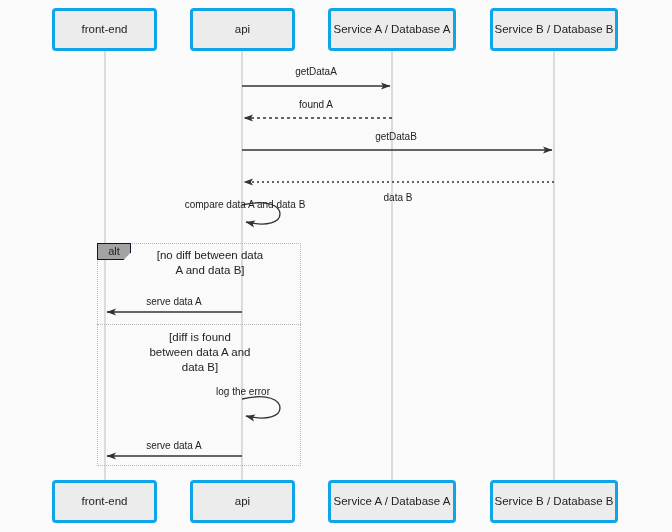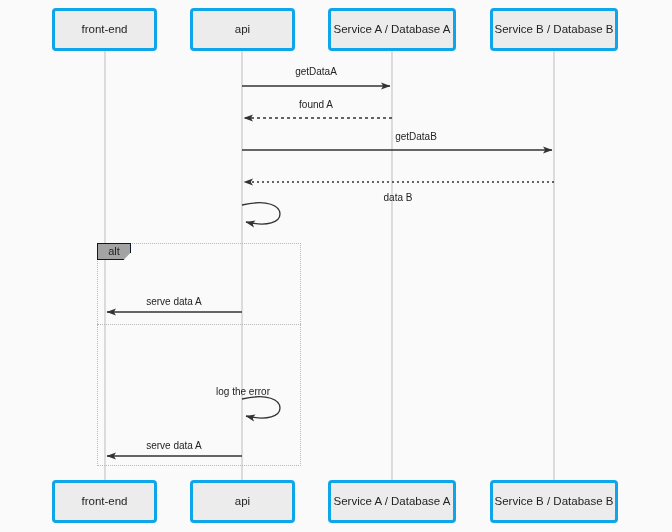--- a/index.html
+++ b/index.html
@@ -137,25 +137,31 @@
   <div class="participant-box" style="left:490px; top:8px; width:128px; height:43px;">
     <span>Service B / Database B</span>
   </div>
 
   <div class="alt-frame" style="left:97px; top:243px; width:204px; height:223px;"></div>
   <div class="alt-divider" style="left:97px; top:324px; width:204px;"></div>
   <div class="alt-tab" style="left:97px; top:243px; width:34px; height:17px;">
     <span>alt</span>
   </div>
 
+  <div class="alt-cond" style="left:210px; top:248px; width:180px;">[no diff between data
+A and data B]</div>
+  <div class="alt-cond" style="left:200px; top:330px; width:180px;">[diff is found
+between data A and
+data B]</div>
 
   <div class="msg-label" style="left:316px; top:65px;">getDataA</div>
   <div class="msg-label" style="left:316px; top:98px;">found A</div>
-  <div class="msg-label" style="left:416px; top:130px;">getDataB</div>
+  <div class="msg-label" style="left:396px; top:130px;">getDataB</div>
   <div class="msg-label" style="left:398px; top:163px;margin-top:28px;">data B</div>
+  <div class="msg-label" style="left:245px; top:198px;">compare data A and data B</div>
   <div class="msg-label" style="left:174px; top:295px;">serve data A</div>
   <div class="msg-label" style="left:243px; top:385px;">log the error</div>
   <div class="msg-label" style="left:174px; top:439px;">serve data A</div>
 
   <div class="participant-box" style="left:52px; top:480px; width:105px; height:43px;">
     <span>front-end</span>
   </div>
   <div class="participant-box" style="left:190px; top:480px; width:105px; height:43px;">
     <span>api</span>
   </div>

